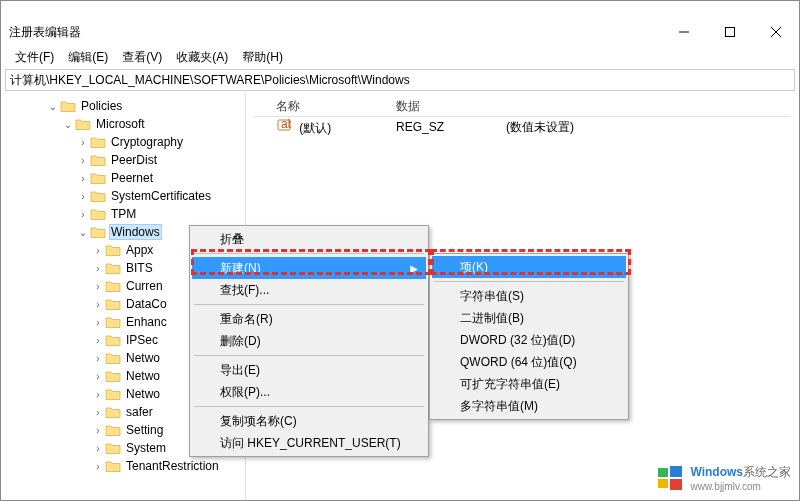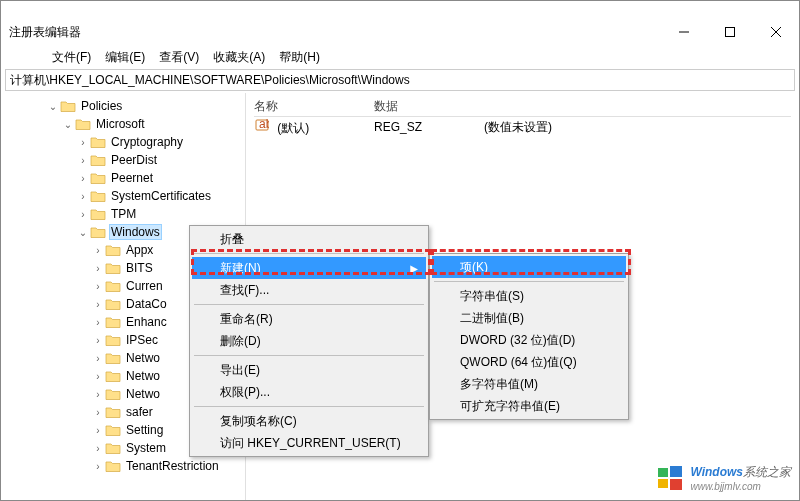--- a/index.html
+++ b/index.html
@@ -1,50 +1,50 @@
 <!DOCTYPE html>
 <html><head>
 <meta charset="utf-8">
 <style>
 * { margin: 0; padding: 0; box-sizing: border-box; font-family: "Microsoft YaHei", "Segoe UI", sans-serif; font-size: 12px; }
 body { width: 800px; height: 501px; background: #fff; position: relative; overflow: hidden; border: 1px solid #888; }
 .titlebar { height: 30px; display: flex; align-items: center; padding-left: 8px; background: #fff; margin-top: 16px; }
 .titlebar-title { flex: 1; color: #000; }
 .winbtns { display: flex; }
 .winbtn { width: 46px; height: 30px; display: flex; align-items: center; justify-content: center; color: #000; }
-.menubar { height: 20px; display: flex; gap: 2px; padding-left: 8px; align-items: center; margin-left: 37px; }
+.menubar { height: 20px; display: flex; gap: 2px; padding-left: 8px; align-items: center; }
 .menuitem { padding: 2px 6px; }
 .addressbar { height: 22px; border: 1px solid #ccc; margin: 2px 4px; padding: 2px 4px; display: flex; align-items: center; background: #fff; }
 .content { display: flex; height: calc(100% - 78px); }
 .treepane { width: 245px; border-right: 1px solid #e0e0e0; overflow: hidden; padding-top: 4px; }
 .treeitem { display: flex; align-items: center; height: 18px; white-space: nowrap; }
 .indent { display: inline-block; }
 .expander { width: 14px; text-align: center; color: #666; cursor: pointer; font-size: 10px; }
 .folder-icon { width: 16px; height: 14px; margin-right: 3px; }
 .folder-icon svg { display: block; }
 .treelabel { padding: 0 2px; }
 .treelabel.sel { background: #cce8ff; border: 1px solid #99d1ff; padding: 0 1px; }
 .listpane { flex: 1; padding: 4px 8px; }
 .listheader { display: flex; border-bottom: 1px solid #e0e0e0; color: #444; height: 20px; align-items: center; }
-.col-name { width: 120px; }
+.col-name { width: 120px; margin-left: 22px; }
 .col-type { width: 110px; }
 .col-data { flex: 1; }
 .listrow { display: flex; height: 20px; align-items: center; }
 .value-icon { width: 16px; height: 16px; margin-right: 4px; display: inline-flex; align-items: center; justify-content: center; }
 .ctxmenu { position: absolute; background: #f0f0f0; border: 1px solid #a0a0a0; box-shadow: 2px 2px 4px rgba(0,0,0,0.25); padding: 2px; }
 .ctxmenu.main { left: 188px; top: 224px; width: 240px; }
 .ctxmenu.sub { left: 428px; top: 252px; width: 200px; }
 .ctxitem { height: 22px; display: flex; align-items: center; padding: 0 20px 0 28px; position: relative; text-align: right; }
 .ctxitem.hl { background: #3399ff; color: #fff; }
 .ctxitem .arrow { position: absolute; right: 8px; font-size: 10px; }
 .ctxsep { height: 1px; background: #c0c0c0; margin: 3px 2px; }
 .redbox { position: absolute; border: 3px dashed #e03030; pointer-events: none; }
 .redbox.r1 { left: 190px; top: 248px; width: 240px; height: 26px; }
 .redbox.r2 { left: 430px; top: 248px; width: 200px; height: 26px; }
-.watermark { position: absolute; right: 8px; bottom: 8px; display: flex; gap: 6px; color: #2b7cd3; font-size: 14px; font-style: italic; }
+.watermark { position: absolute; right: 8px; bottom: 8px; display: flex; gap: 6px; color: #2b7cd3; font-size: 14px; }
 .watermark .sub { font-size: 10px; color: #888; display: block; }
 .wmicon svg { display: block; }
 </style>
 </head>
 <body>
 
 <div class="titlebar">
   <span class="titlebar-title">注册表编辑器</span>
   <div class="winbtns">
     <div class="winbtn">
@@ -331,22 +331,22 @@
   <div class="ctxitem">访问 HKEY_CURRENT_USER(T)</div>
 </div>
 
 <div class="ctxmenu sub">
   <div class="ctxitem hl">项(K)</div>
   <div class="ctxsep"></div>
   <div class="ctxitem">字符串值(S)</div>
   <div class="ctxitem">二进制值(B)</div>
   <div class="ctxitem">DWORD (32 位)值(D)</div>
   <div class="ctxitem">QWORD (64 位)值(Q)</div>
+  <div class="ctxitem">可扩充字符串值(E)</div>
   <div class="ctxitem">多字符串值(M)</div>
-  <div class="ctxitem">可扩充字符串值(E)</div>
 </div>
 
 <div class="redbox r1"></div>
 <div class="redbox r2"></div>
 
 <div class="watermark">
   <span class="wmicon">
     <svg width="28" height="28">
         <rect x="2" y="4" width="10" height="9" fill="#35b558"></rect>
         <rect x="14" y="2" width="12" height="11" fill="#2b7cd3"></rect>

